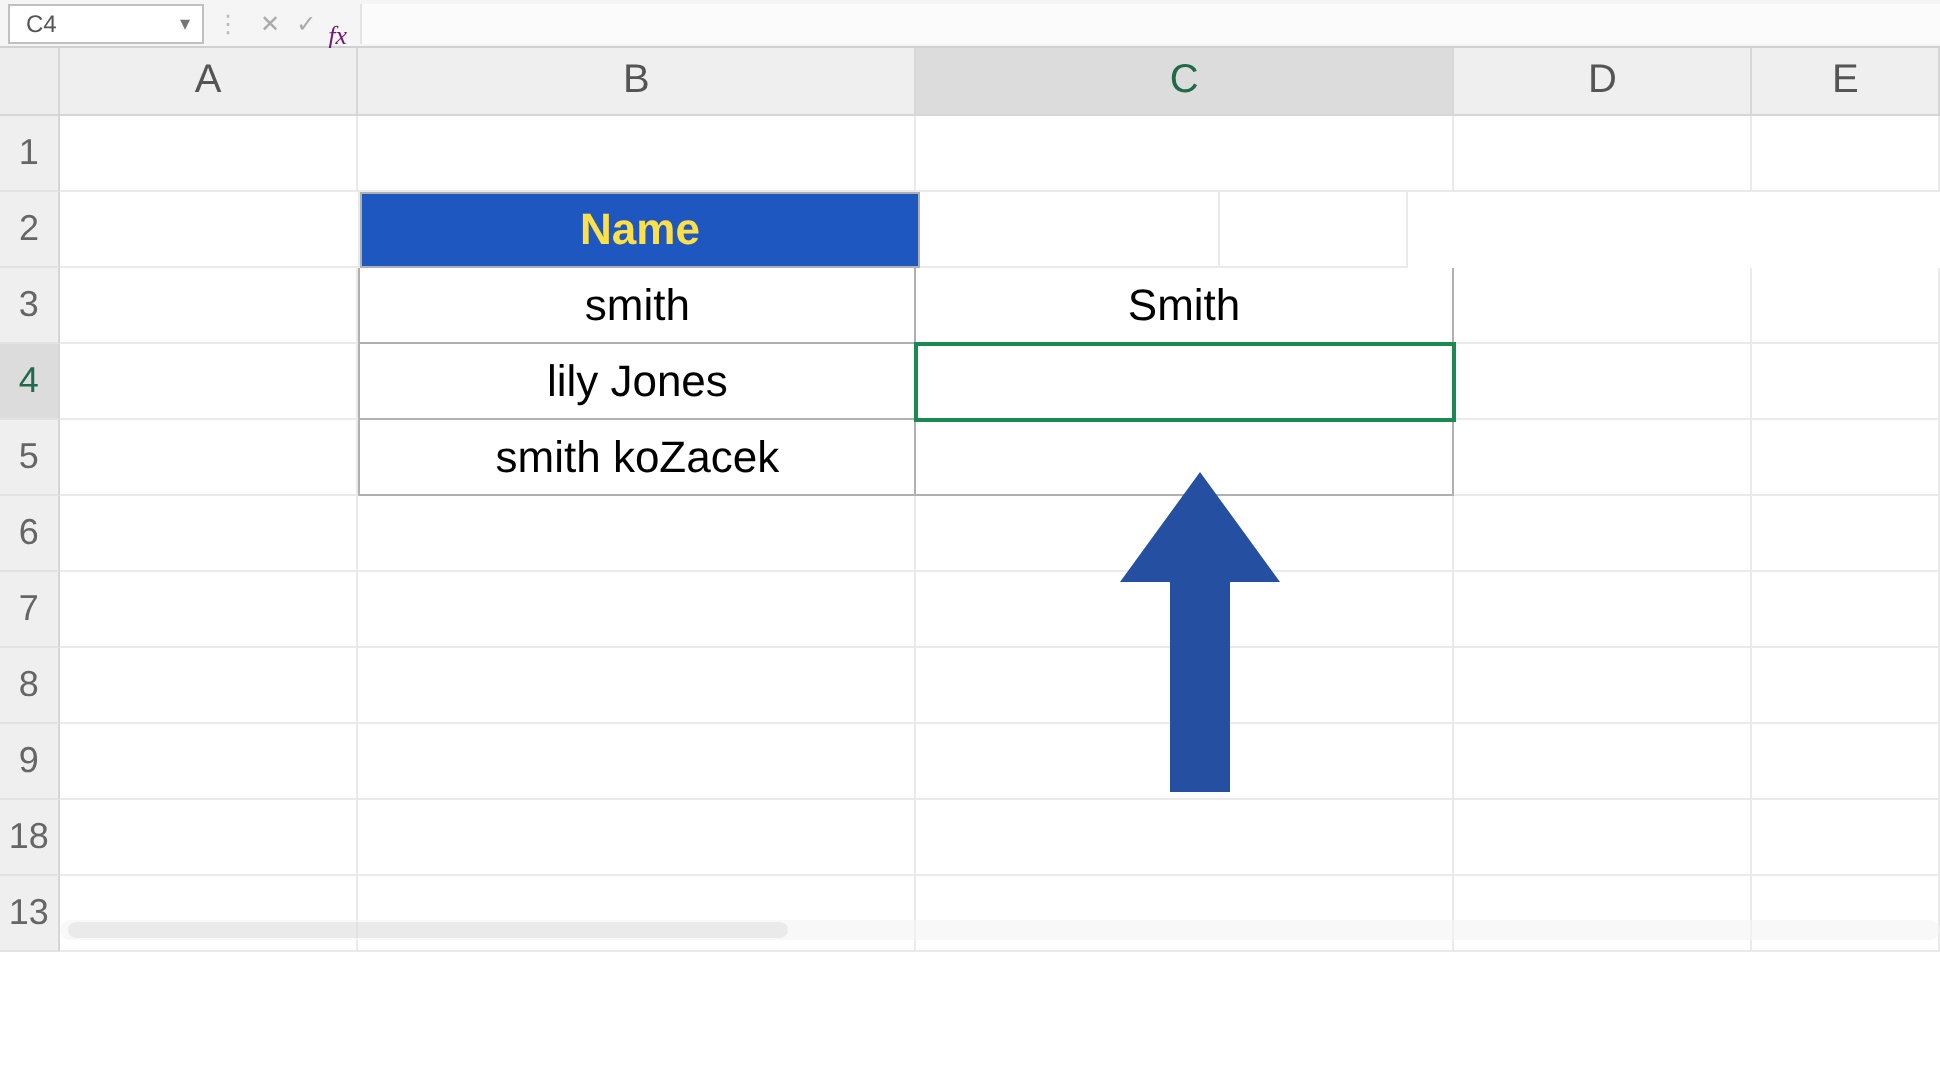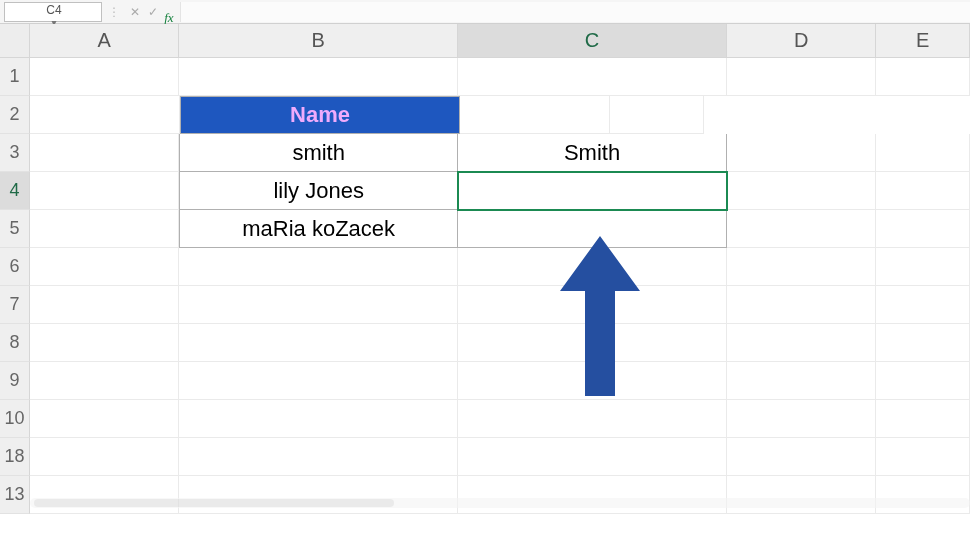--- a/index.html
+++ b/index.html
@@ -28,37 +28,36 @@
     width: 98px;
     height: 20px;
     margin: 2px 0 2px 4px;
     border: 1px solid #c0c0c0;
     background: #ffffff;
     display: flex;
     align-items: center;
     padding: 0 6px 0 8px;
     font-size: 12px;
     justify-content: space-between;
-    flex-direction: column;
   }
   .name-box .caret {
     color: #777;
     font-size: 10px;
   }
   .fx-sep {
     margin: 0 6px;
     color: #bbb;
   }
   .fx-btn {
     color: #aaa;
     margin: 0 4px;
     font-size: 12px;
   }
   .fx-label {
-    color: #15803d;
+    color: #701a75;
     margin: 12px 6px 0 2px;
     font-style: italic;
     font-family: "Times New Roman", serif;
     font-size: 13px;
   }
   .formula-input {
     flex: 1;
     height: 20px;
     border: none;
     background: #fbfbfb;
@@ -139,21 +138,21 @@
   .cD { width: 150px; }
   .cE { width: 94px; }
 
   
   .tbl { border-right: 1px solid #b0b0b0; border-bottom: 1px solid #b0b0b0; }
   .tbl-left { border-left: 1px solid #b0b0b0; }
   .tbl-top { border-top: 1px solid #b0b0b0; }
 
   .hdr-cell {
     background: #1e57bf !important;
-    color: #f0abfc;
+    color: #fde047;
     font-weight: bold;
     font-size: 22px;
   }
 
   
   .selected-cell {
     outline: 2px solid #1b8a52;
     outline-offset: -1px;
     z-index: 3;
   }
@@ -248,21 +247,21 @@
     <div class="cell cA"></div>
     <div class="cell cB tbl tbl-left">lily Jones</div>
     <div class="cell cC tbl selected-cell"></div>
     <div class="cell cD"></div>
     <div class="cell cE"></div>
   </div>
 
   <div class="row">
     <div class="row-head">5</div>
     <div class="cell cA"></div>
-    <div class="cell cB tbl tbl-left">maRia koZacek</div>
+    <div class="cell cB tbl tbl-left">smith koZacek</div>
     <div class="cell cC tbl"></div>
     <div class="cell cD"></div>
     <div class="cell cE"></div>
   </div>
 
   <div class="row">
     <div class="row-head">6</div>
     <div class="cell cA"></div>
     <div class="cell cB"></div>
     <div class="cell cC"></div>
@@ -280,28 +279,20 @@
   <div class="row">
     <div class="row-head">8</div>
     <div class="cell cA"></div>
     <div class="cell cB"></div>
     <div class="cell cC"></div>
     <div class="cell cD"></div>
     <div class="cell cE"></div>
   </div>
   <div class="row">
     <div class="row-head">9</div>
-    <div class="cell cA"></div>
-    <div class="cell cB"></div>
-    <div class="cell cC"></div>
-    <div class="cell cD"></div>
-    <div class="cell cE"></div>
-  </div>
-  <div class="row">
-    <div class="row-head">10</div>
     <div class="cell cA"></div>
     <div class="cell cB"></div>
     <div class="cell cC"></div>
     <div class="cell cD"></div>
     <div class="cell cE"></div>
   </div>
   <div class="row">
     <div class="row-head">18</div>
     <div class="cell cA"></div>
     <div class="cell cB"></div>

